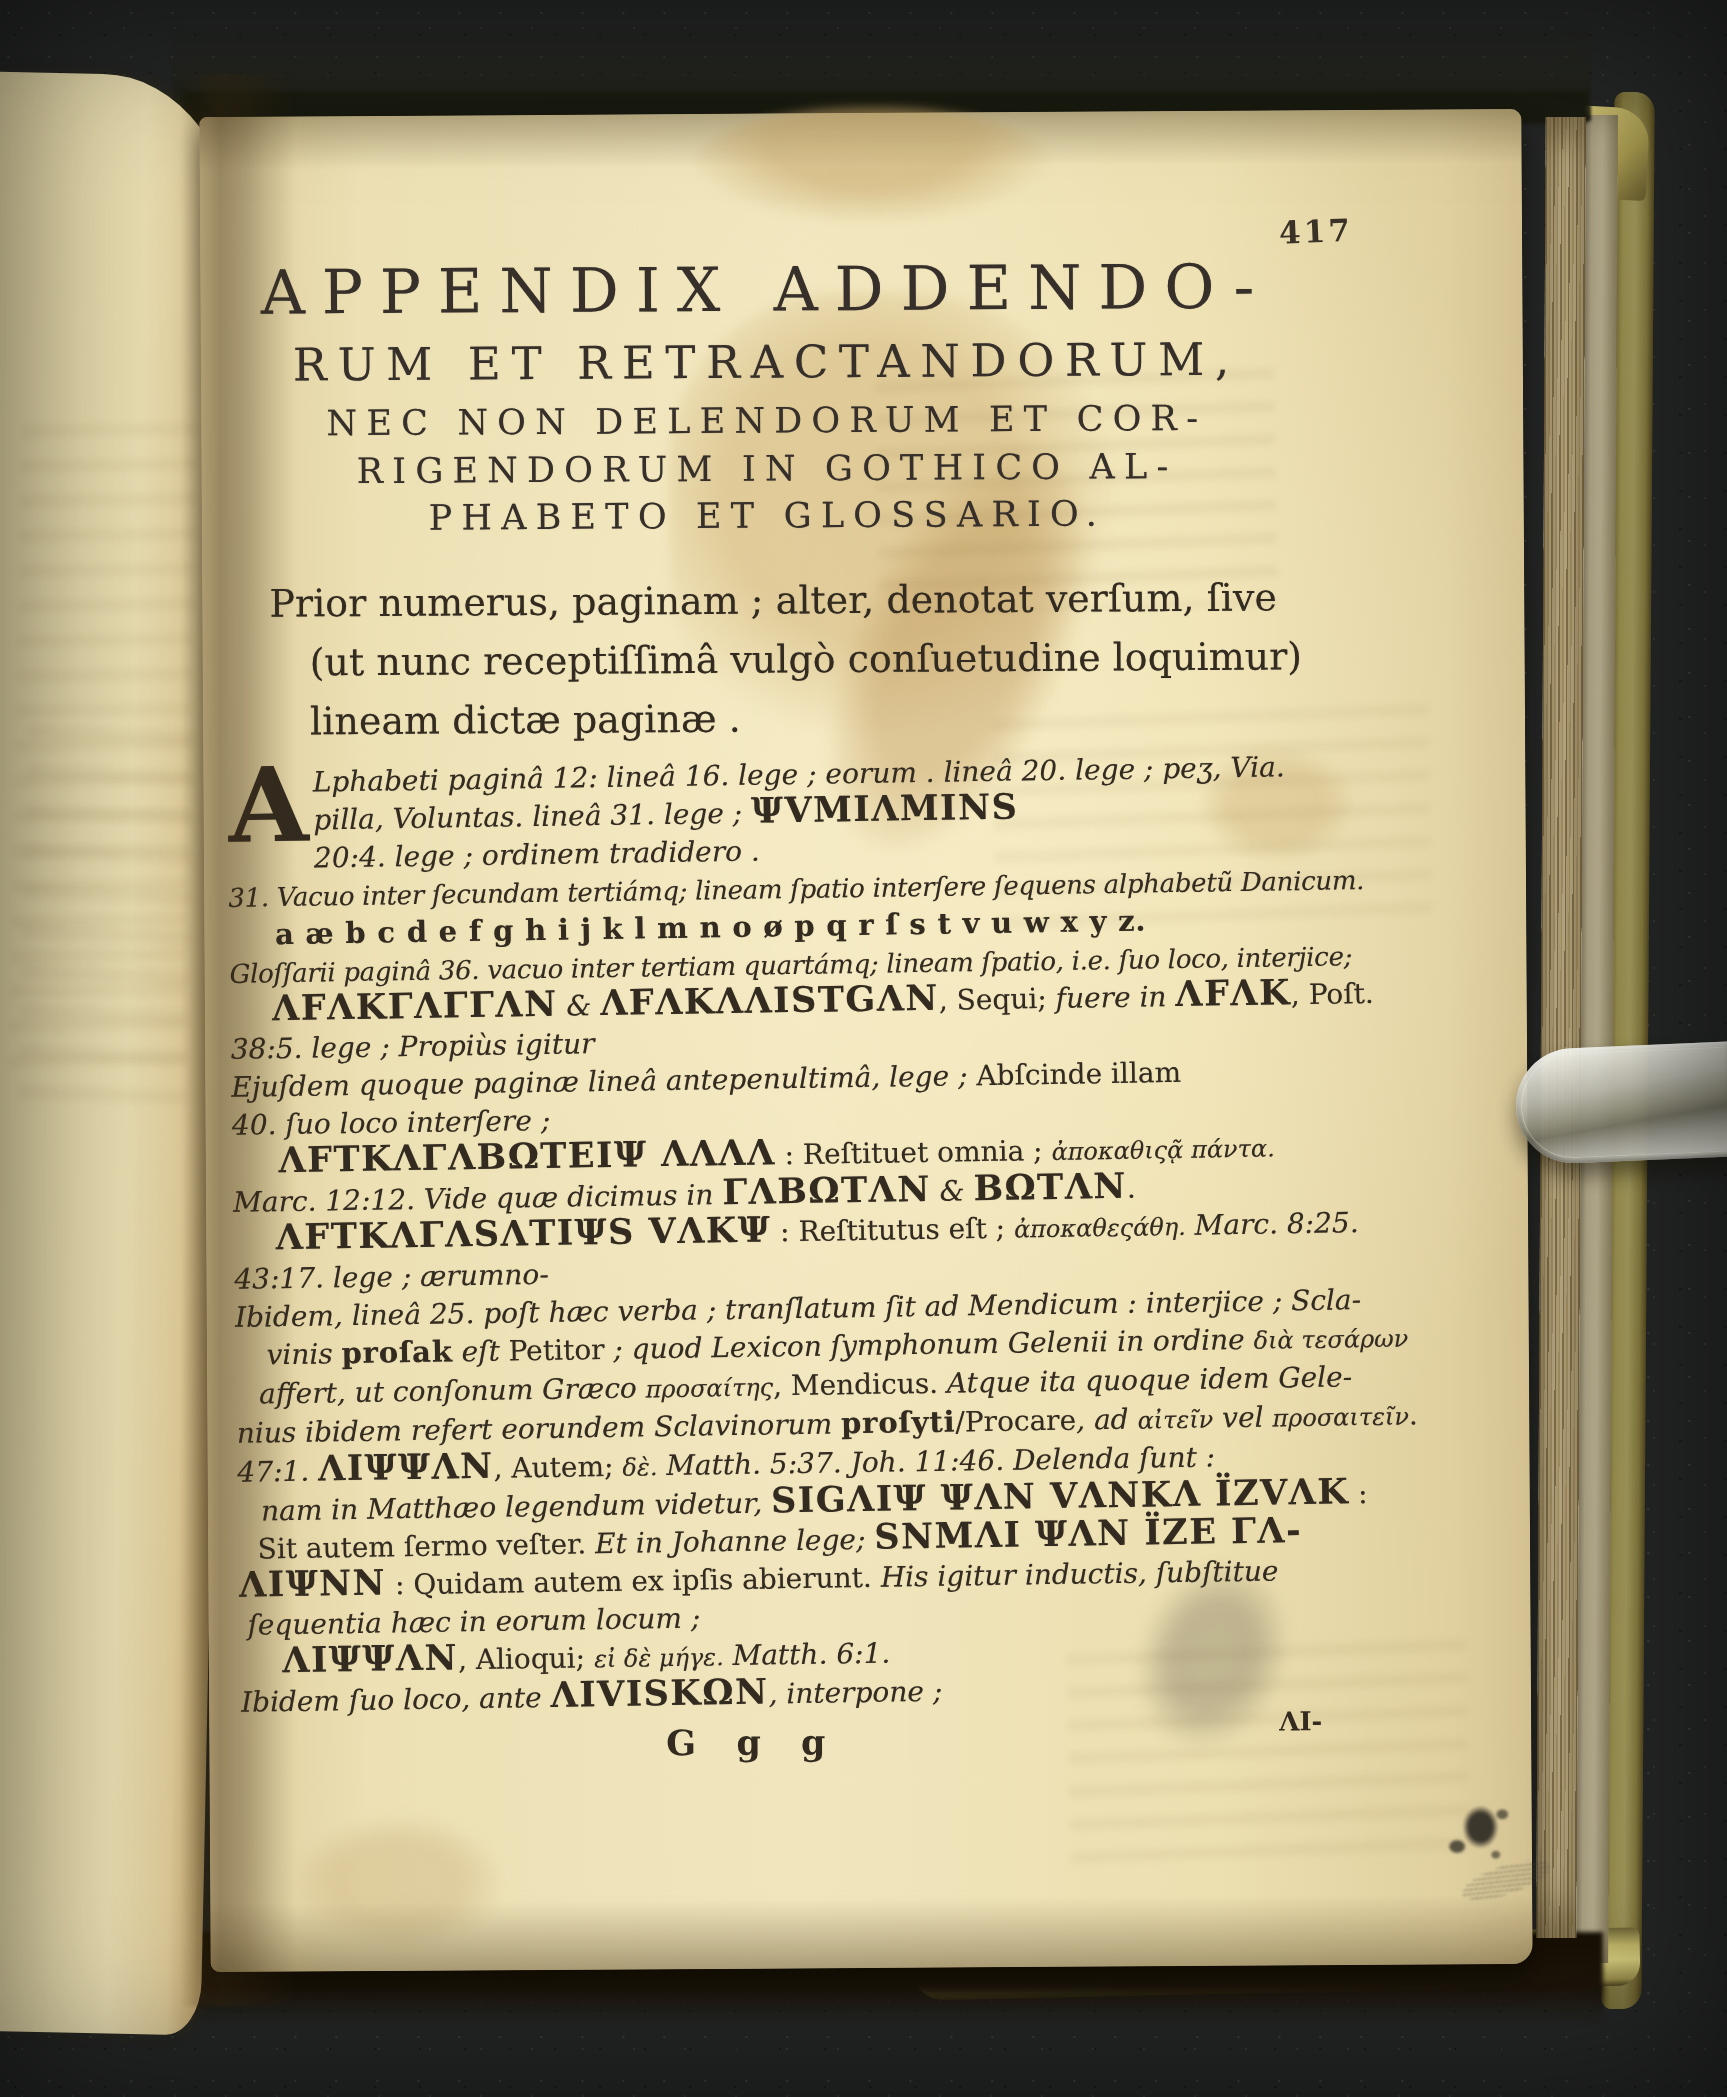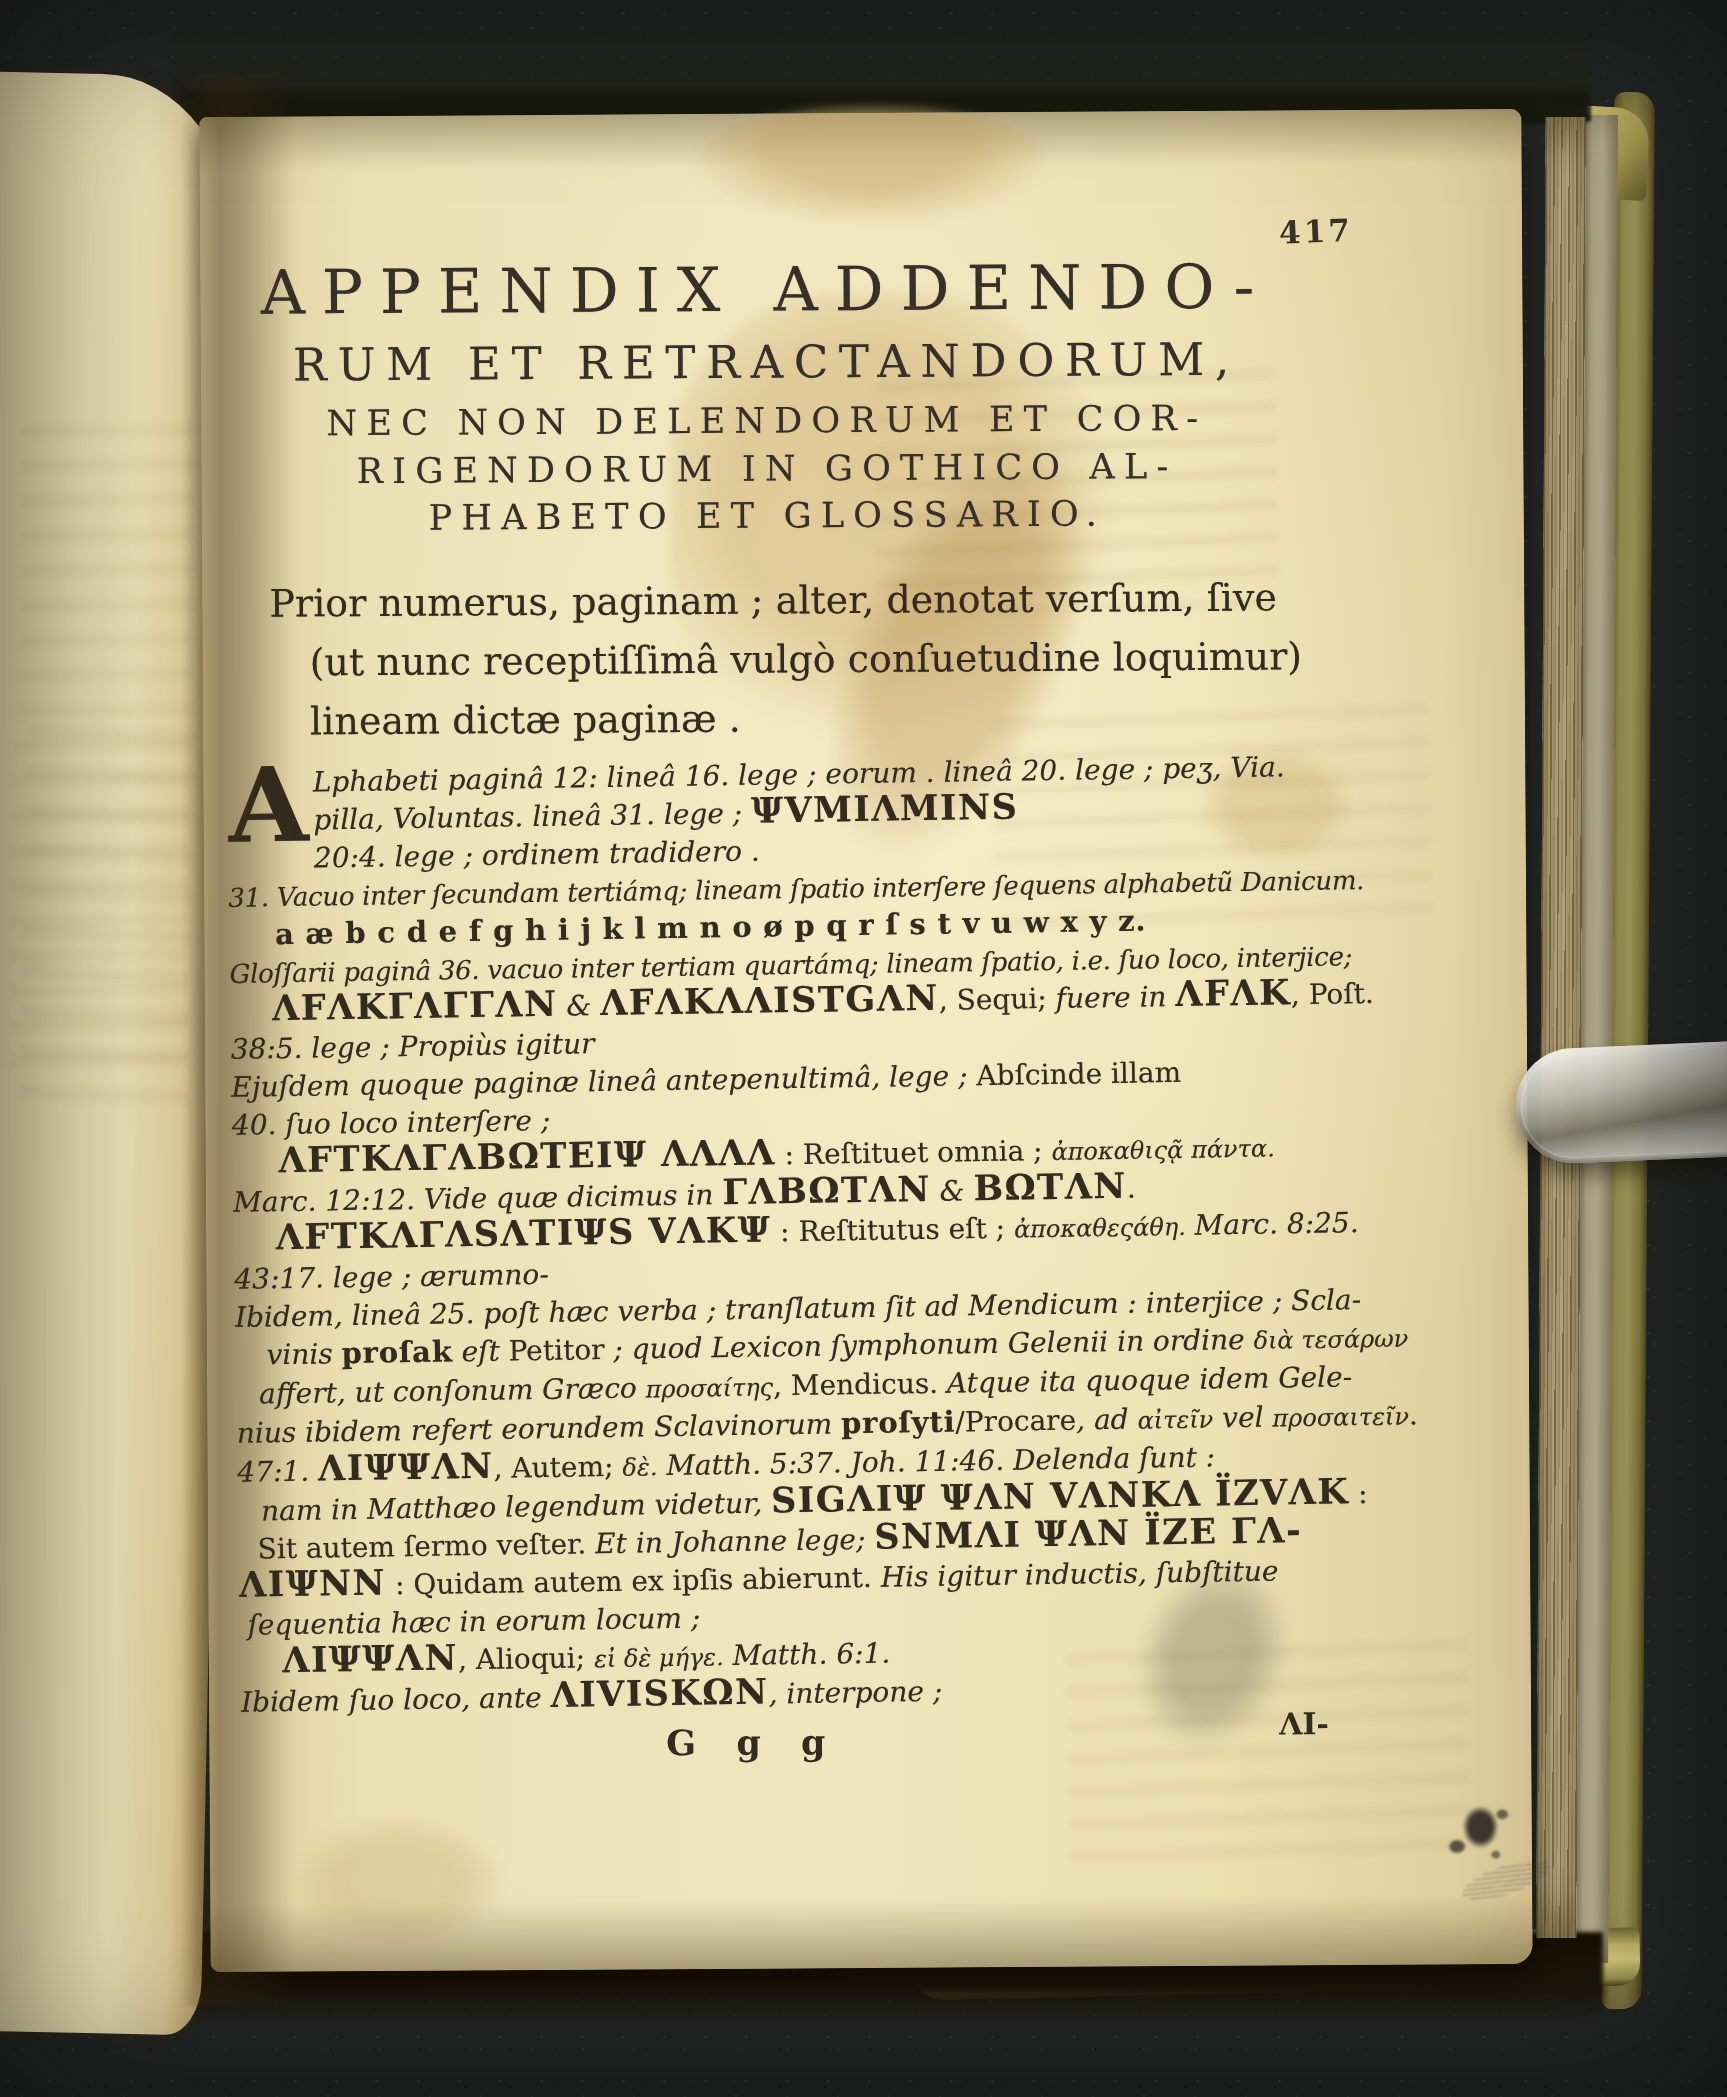--- a/index.html
+++ b/index.html
@@ -135,21 +135,21 @@
   .dropcap{float:left;width:74px;height:75px;font-size:103px;line-height:72px;text-align:center;
     font-weight:bold;color:#332b20;margin:4.6px 10.7px 0 1.5px;}
   .brow{white-space:nowrap;}
   .brow.tight{font-size:26px;letter-spacing:-0.3px;}
   .sg-it{font-style:italic;}
   .sg-rm{font-style:normal;}
   .sg-go{font-weight:bold;font-size:35px;line-height:15.3px;letter-spacing:1.5px;}
   .sg-gk{font-style:italic;font-size:24px;}
   .sg-bl{font-weight:bold;font-size:29px;line-height:15.3px;letter-spacing:0.8px;}
   .sig{position:absolute;left:457px;top:1608px;font-size:35px;letter-spacing:14px;color:#332b20;font-weight:bold;}
-  .catchword{position:absolute;left:1070px;top:1596px;font-size:30px;font-weight:bold;color:#332b20;}
+  .catchword{position:absolute;left:1070px;top:1596px;font-size:26px;font-weight:bold;color:#332b20;}
 </style>
 </head>
 <body>
 
 <div class="scene">
   <div class="bg-noise"></div>
 
   <div class="cover-right"></div>
   <div class="cover-tip-top"></div>
   <div class="cover-bottom"></div>

